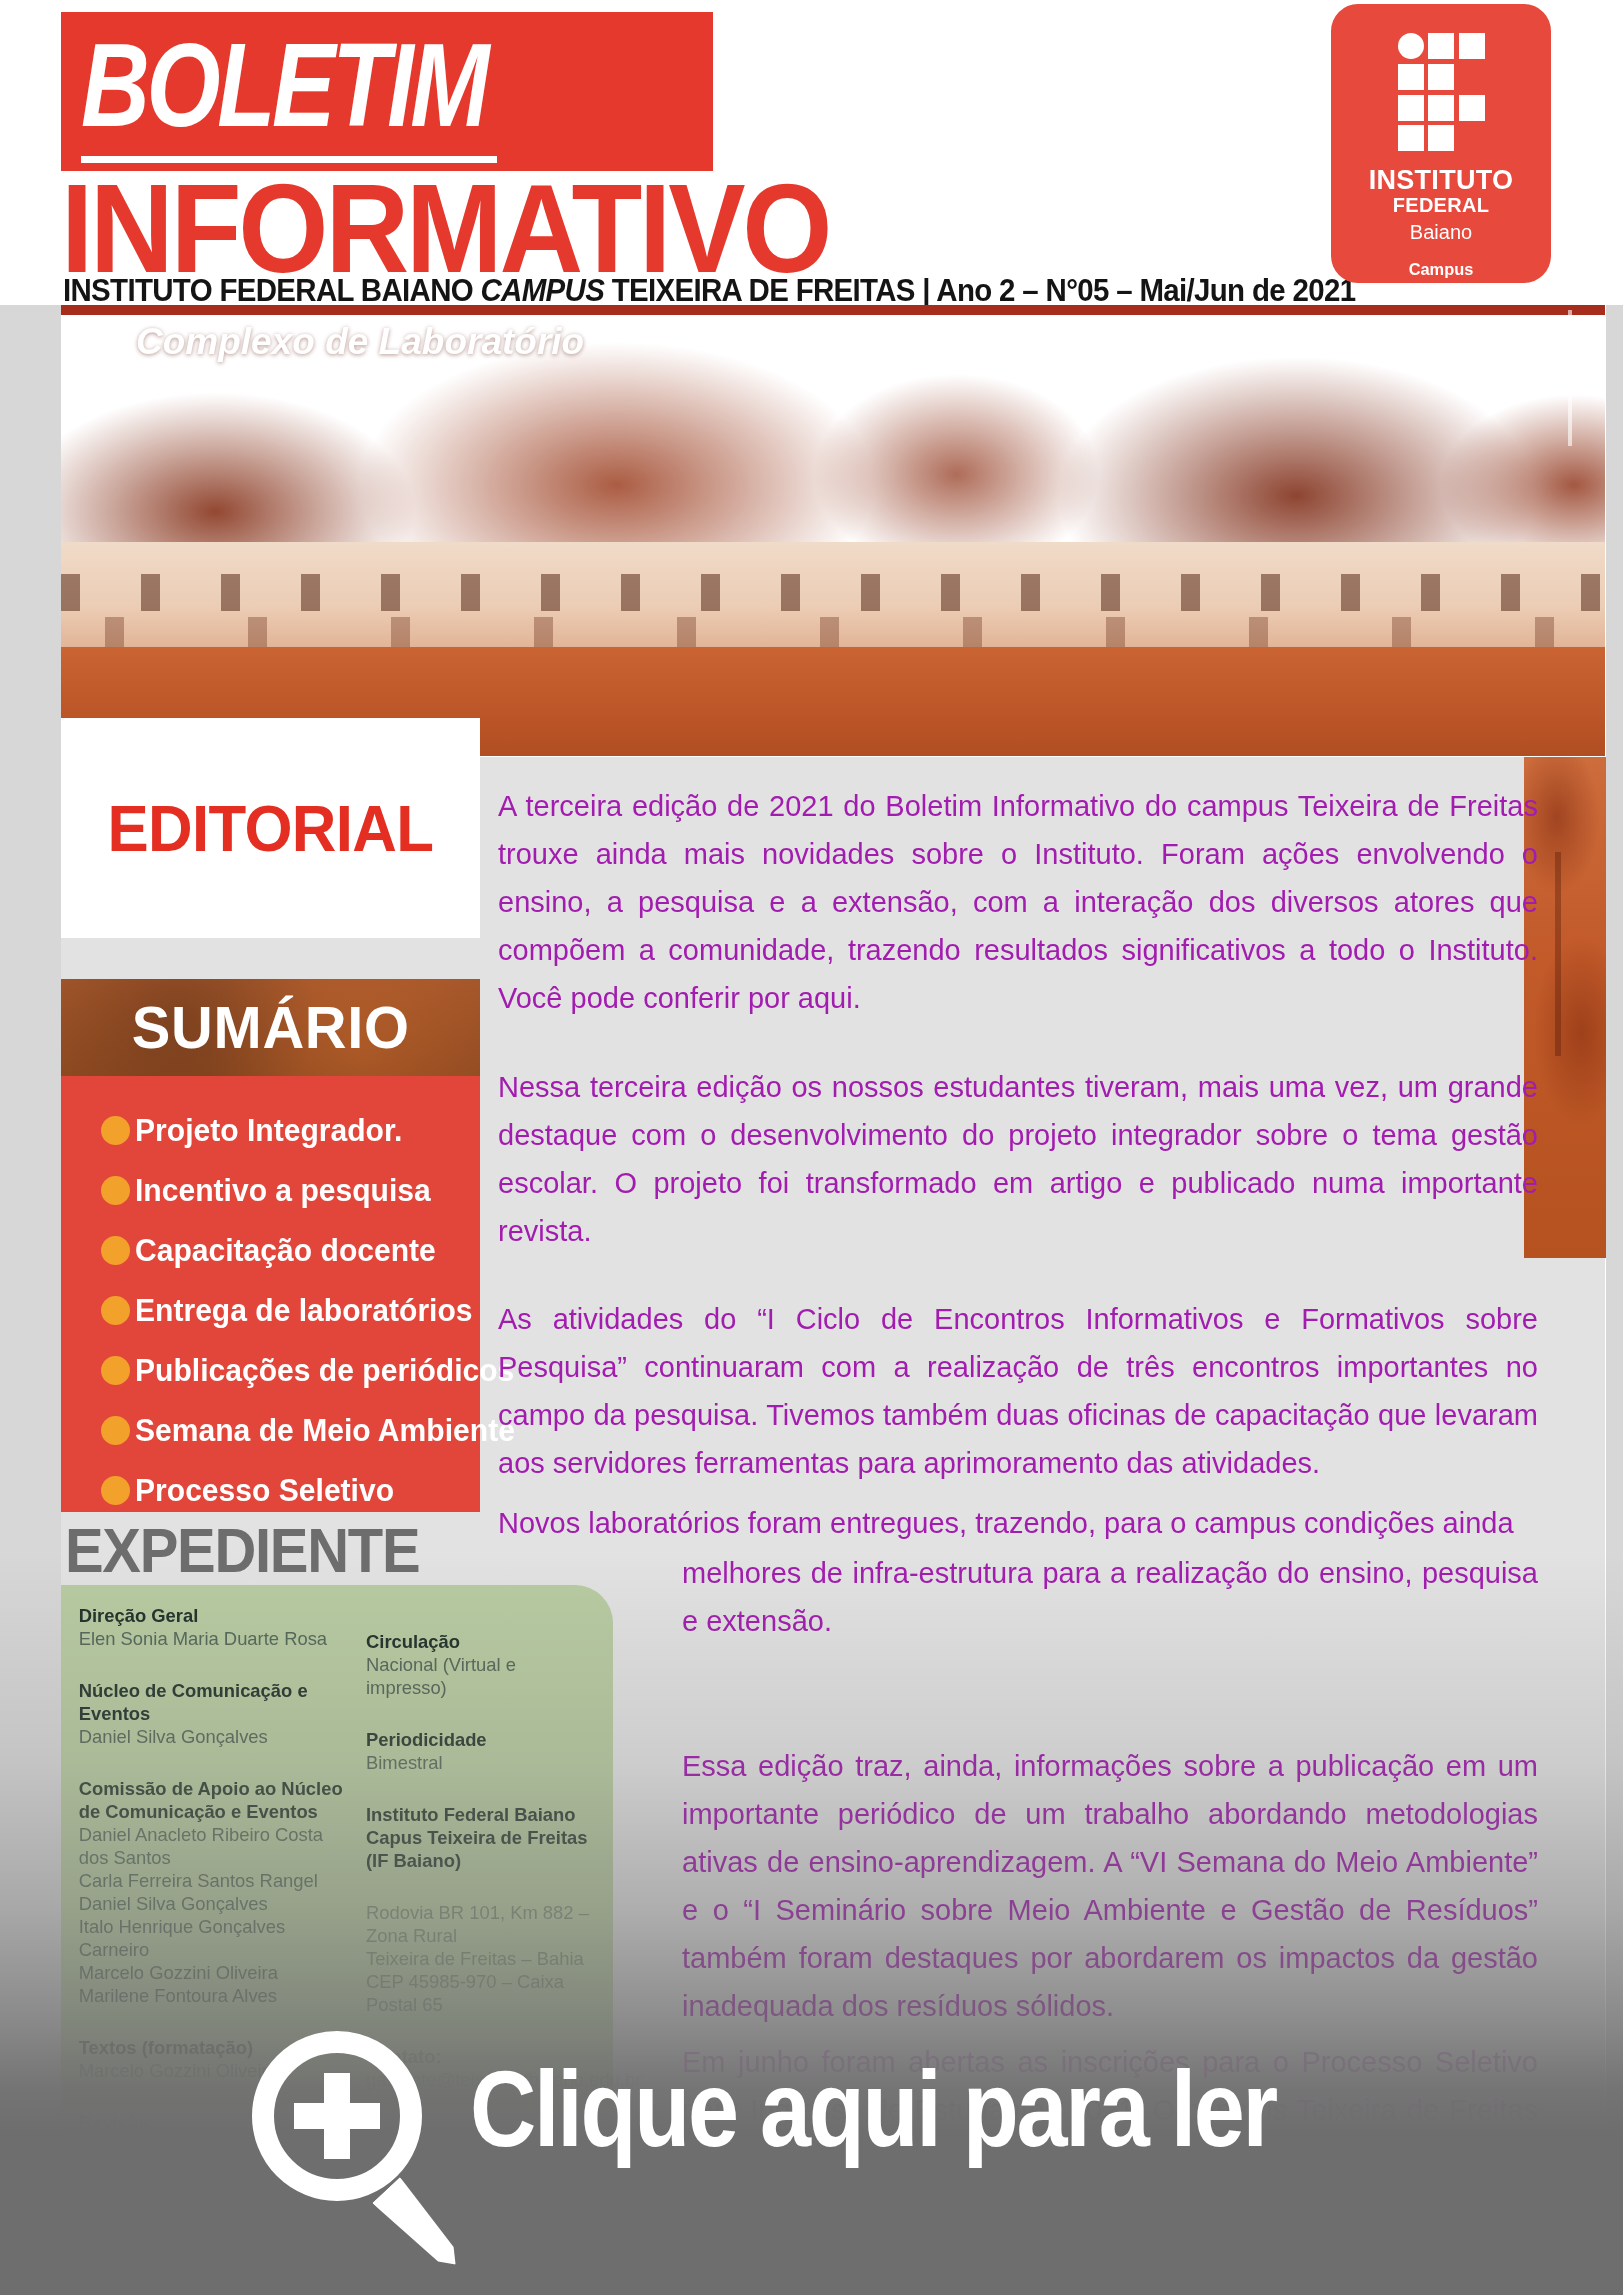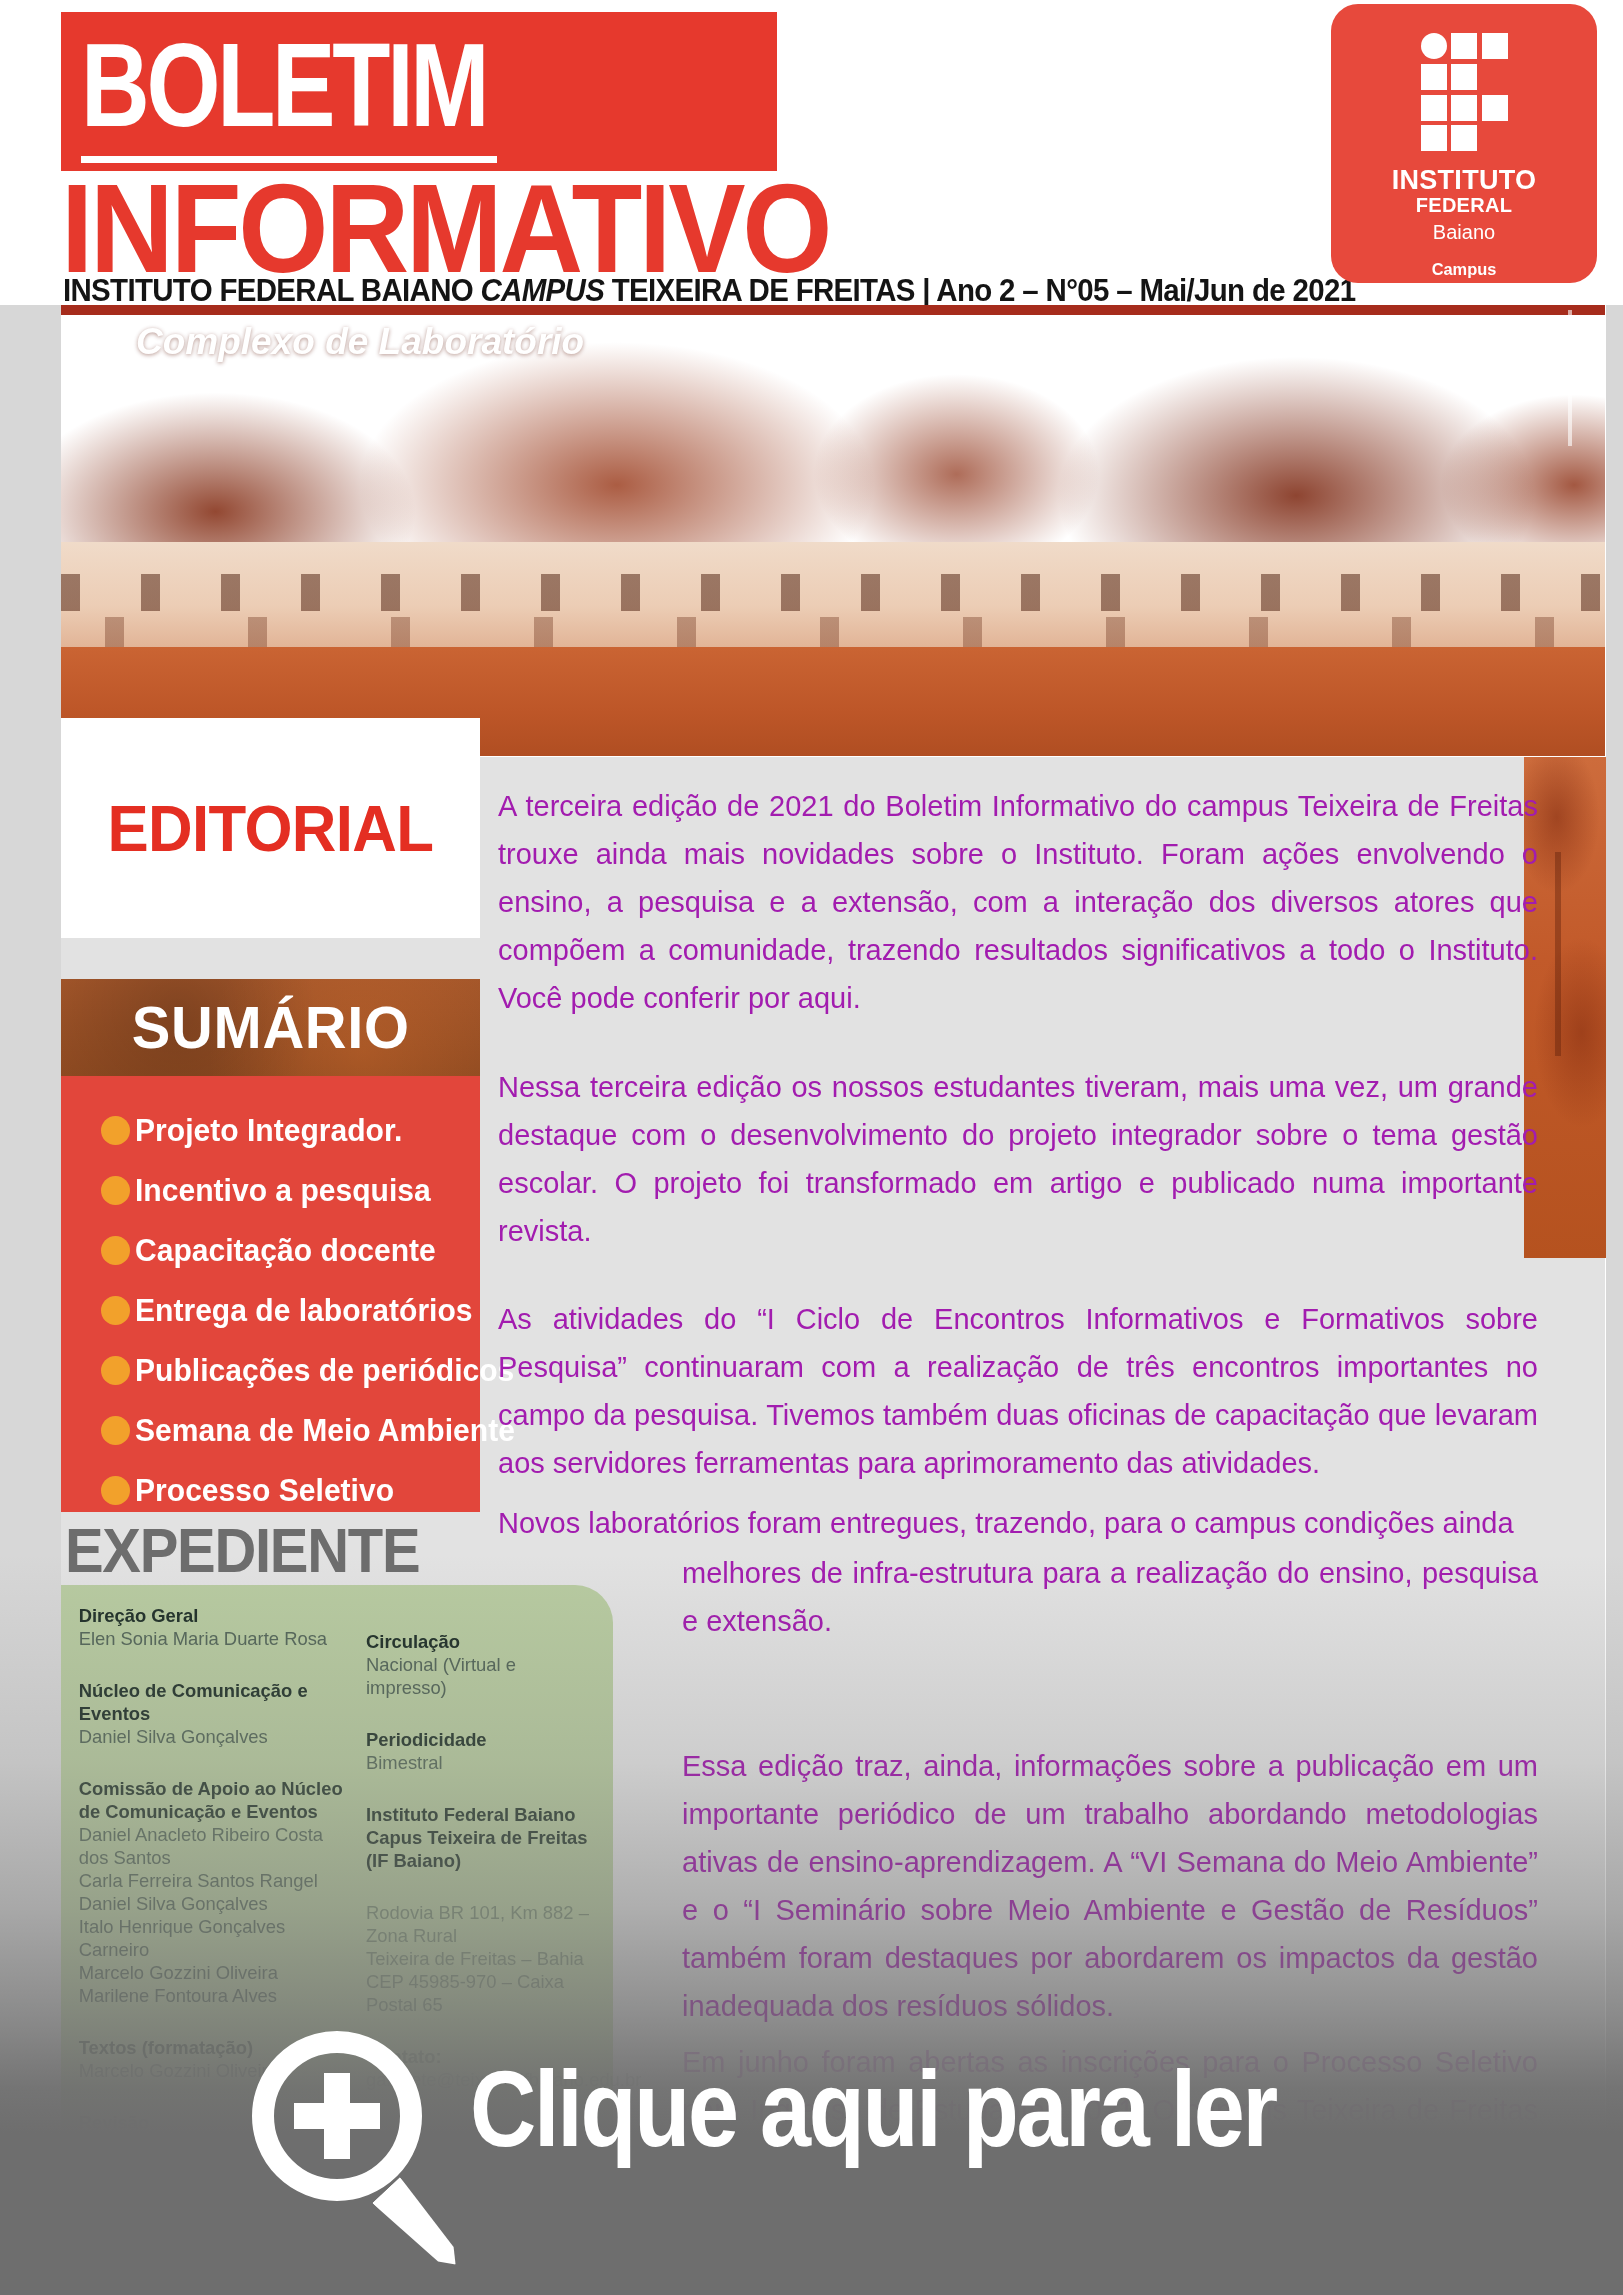--- a/index.html
+++ b/index.html
@@ -8,39 +8,39 @@
     background:#ffffff;font-family:"Liberation Sans",sans-serif;
   }
   .abs{position:absolute;}
 
   
   .side-left{left:0;top:305px;width:61px;height:1990px;background:#d7d7d7;}
   .side-right{left:1606px;top:305px;width:17.7px;height:1990px;background:#d7d7d7;}
   .lower-bg{left:61px;top:757px;width:1544px;height:1539px;background:#e2e2e2;}
 
   
-  .mast-box{left:61px;top:12.3px;width:716px;height:159px;background:#e6392d;}
+  .mast-box{left:61px;top:12.3px;width:652px;height:159px;background:#e6392d;font-style:italic;}
   .mast-title1{
     position:absolute;left:20.4px;top:12.3px;color:#fff;font-size:119px;font-weight:900;
     letter-spacing:-4.1px;transform:scaleX(.8);transform-origin:left top;line-height:1;
   }
   .mast-underline{position:absolute;left:20.4px;bottom:8.2px;width:416px;height:7.5px;background:#fff;}
   .mast-title2{
     left:61px;top:166px;color:#e6392d;font-size:126px;font-weight:900;line-height:1;
     letter-spacing:-3.4px;transform:scaleX(.92);transform-origin:left top;white-space:nowrap;
   }
   .mast-tagline{
     left:63px;top:273px;color:#141414;font-size:31px;font-weight:800;white-space:nowrap;
     transform:scaleX(.95);transform-origin:left top;letter-spacing:-0.7px;
   }
   .mast-tagline .it{font-style:italic;}
 
   
   .logo-box{
-    left:1331px;top:4.1px;width:266px;height:279px;background:#e7493c;border-radius:27px;
+    left:1331px;top:4.1px;width:220px;height:279px;background:#e7493c;border-radius:27px;
     display:flex;flex-direction:column;align-items:center;color:#fff;
   }
   .if-glyph{margin-top:29px;display:grid;grid-template-columns:repeat(3,26px);grid-auto-rows:26px;gap:4.8px;width:87px;}
   .if-cell{background:#fff;}
   .if-circle{border-radius:50%;}
   .if-empty{background:transparent;}
   .logo-l1{margin-top:15px;font-size:27px;font-weight:900;letter-spacing:0.3px;line-height:1.05;}
   .logo-l2{font-size:20px;font-weight:700;letter-spacing:0.3px;line-height:1.05;}
   .logo-l3{margin-top:5.5px;font-size:20px;font-weight:400;}
   .logo-div{margin-top:8.2px;width:123px;height:2px;background:#fff;}

